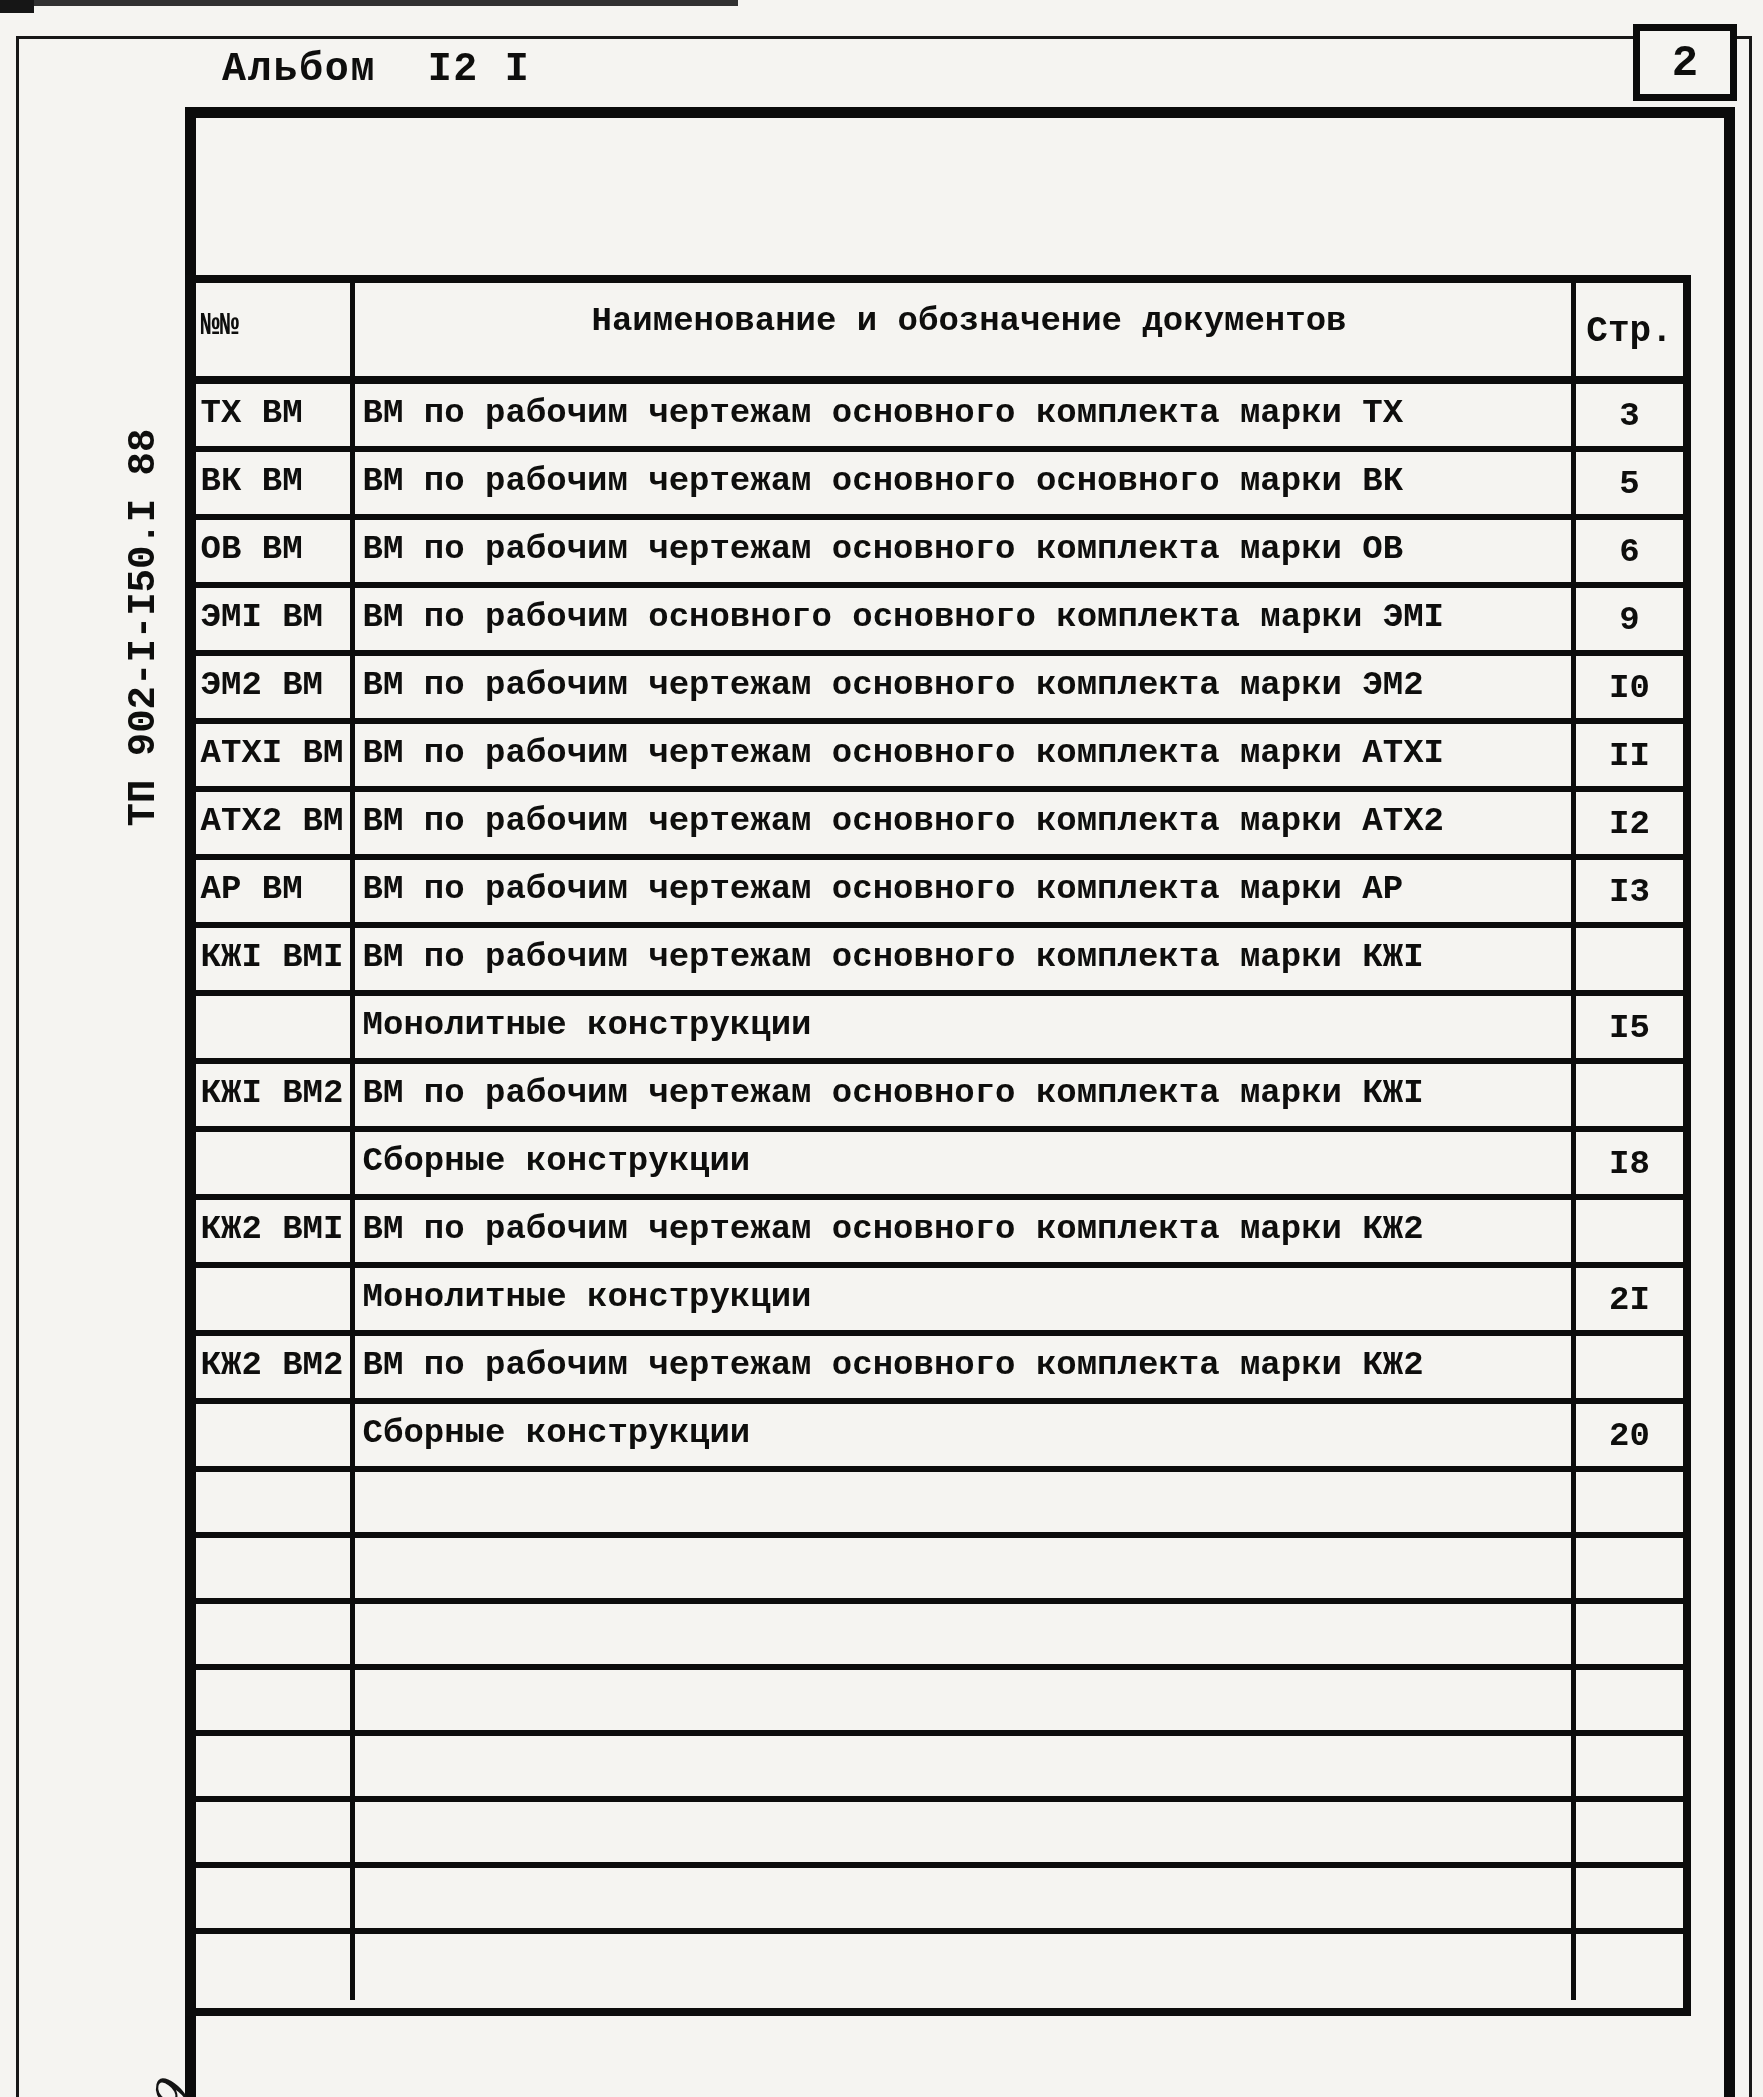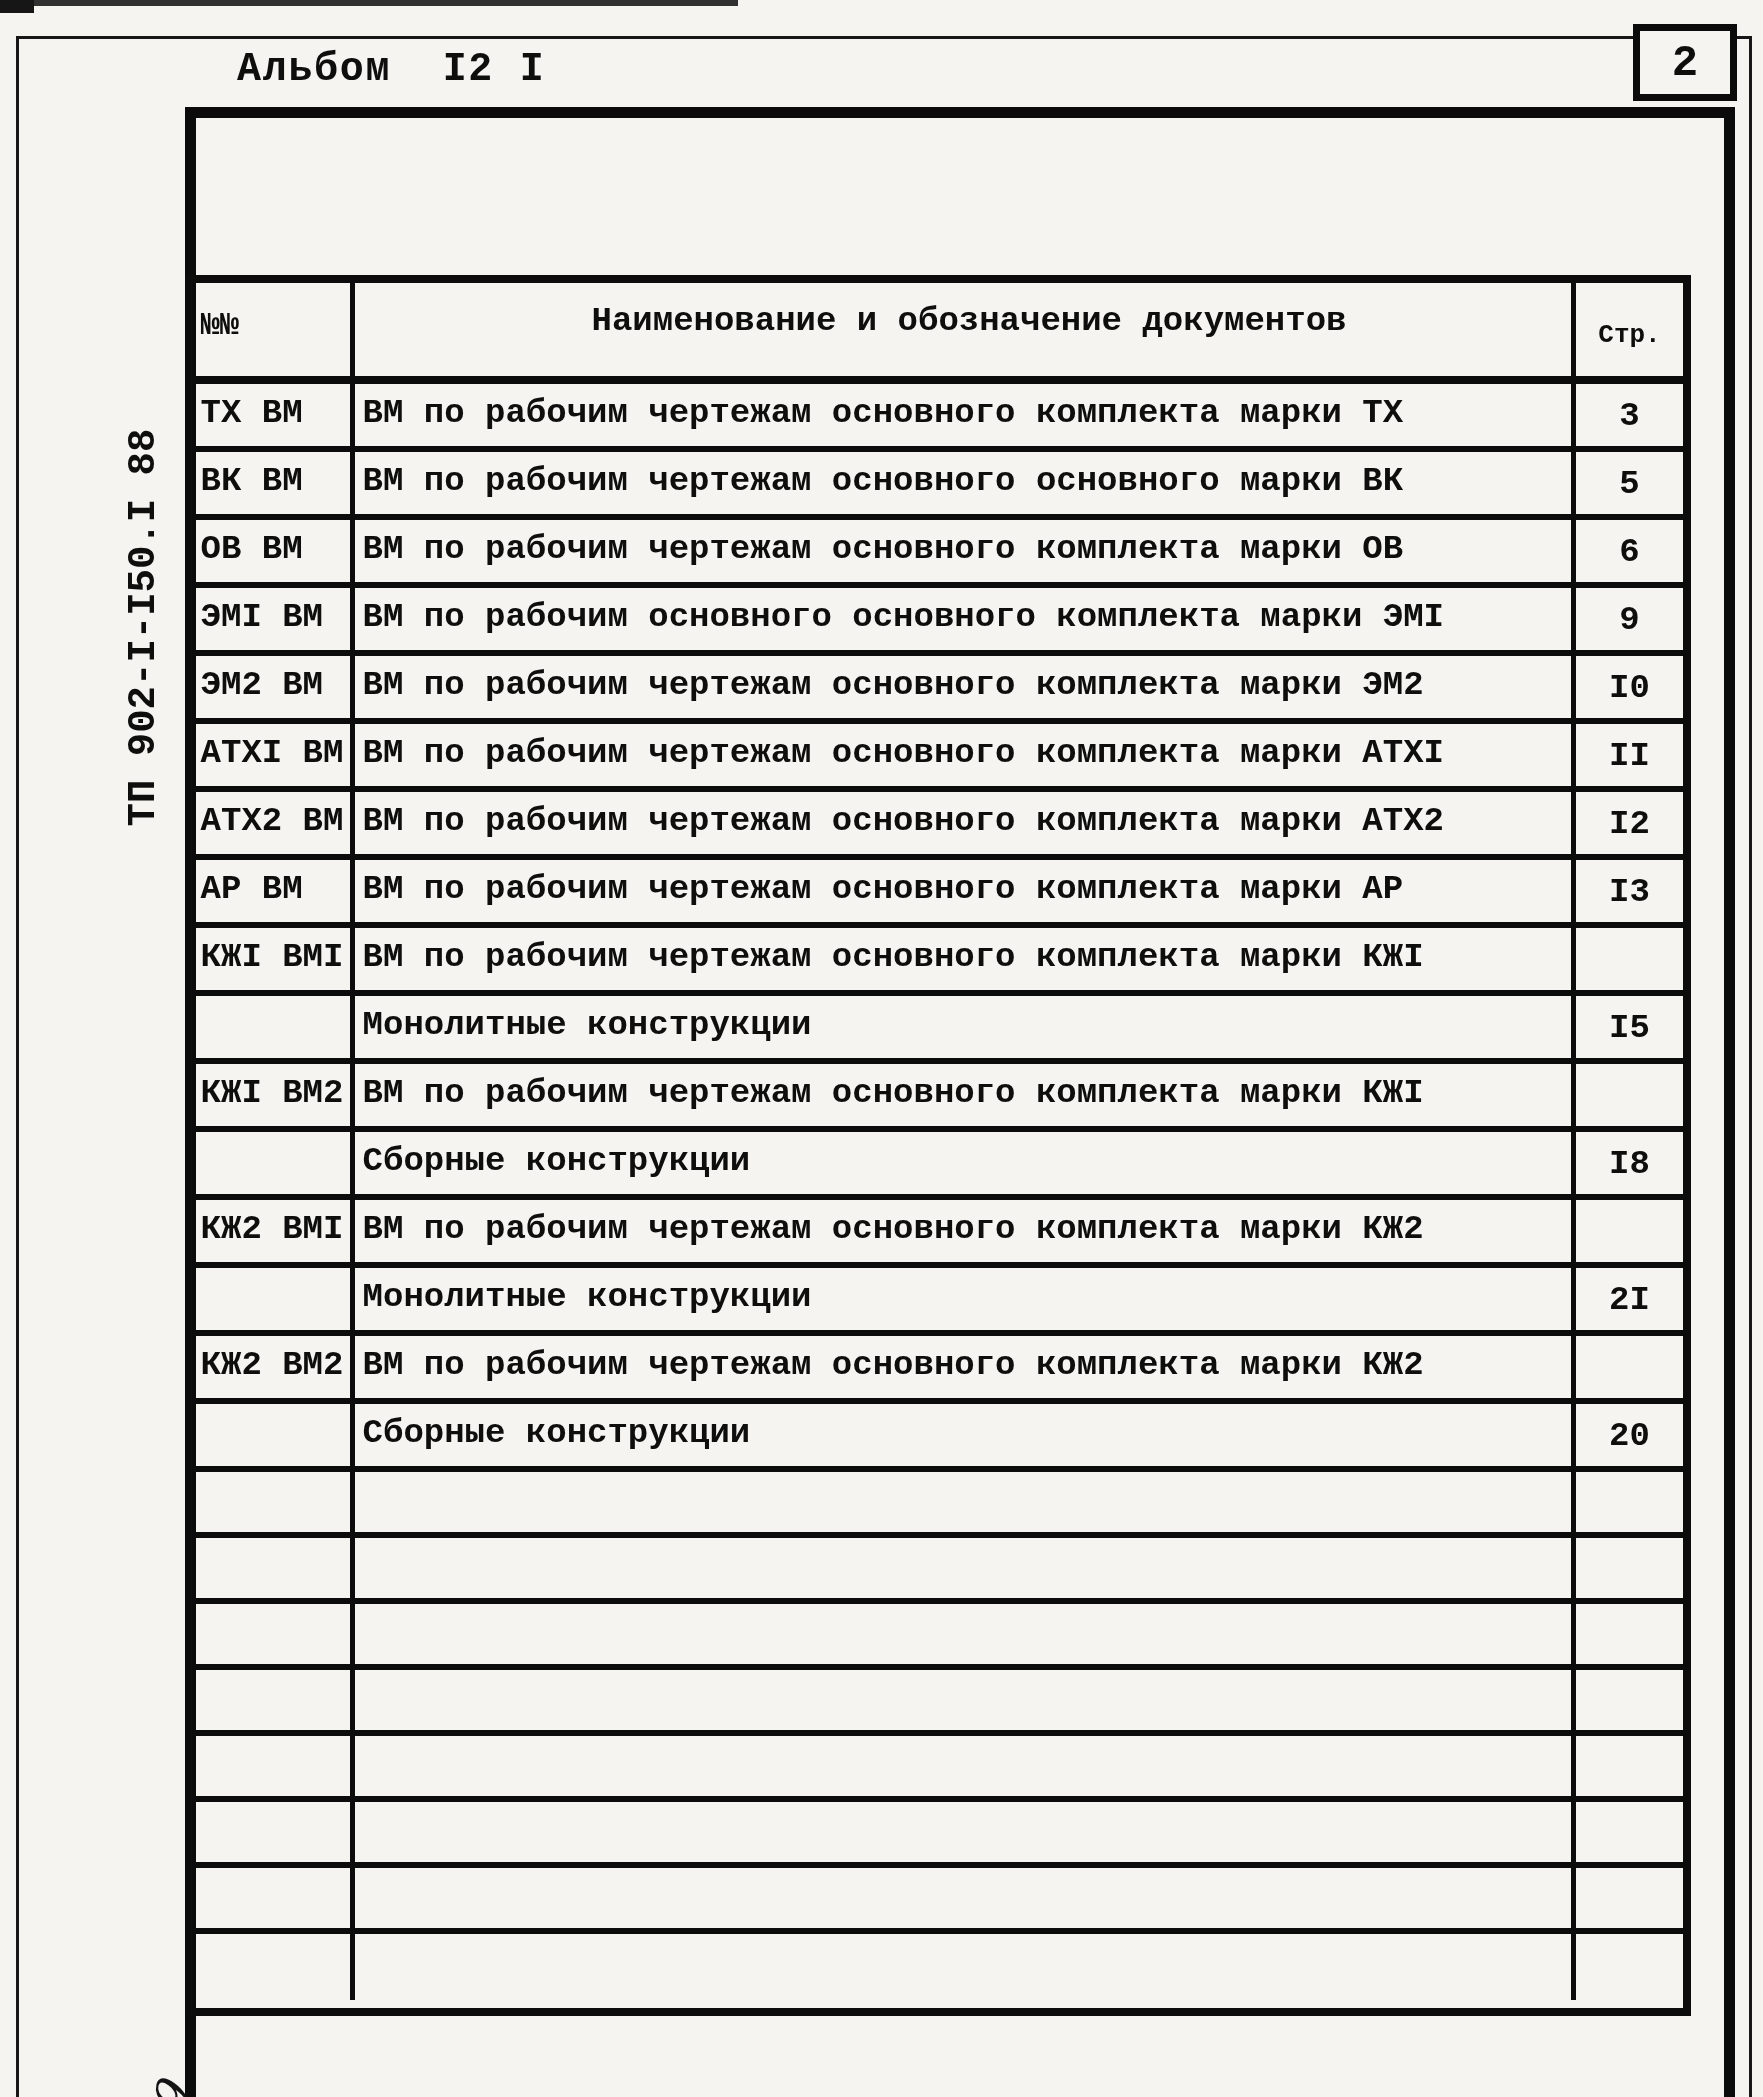--- a/index.html
+++ b/index.html
@@ -18,21 +18,21 @@
   }
 
   
   .frame {
     position:absolute; left:185px; top:107px; width:1550px; height:2280px;
     box-sizing:border-box; border:11px solid #0b0b0b;
   }
 
   
   .title {
-    position:absolute; left:237px; top:47px;
+    position:absolute; left:222px; top:47px;
     font-size:40px; font-weight:bold; letter-spacing:1.7px; white-space:pre;
   }
   .pagenum-box {
     position:absolute; left:1633px; top:24px; width:104px; height:77px;
     box-sizing:border-box; border:7.6px solid #0b0b0b; background:#f5f4f1;
     display:flex; align-items:center; justify-content:center;
     font-size:44px; font-weight:bold;
   }
 
   
@@ -49,21 +49,21 @@
     padding:8.4px 0 0 7.6px;
     font-size:34px; font-weight:bold; line-height:1.25; white-space:pre;
     overflow:hidden;
   }
   .cell.c2 { }
   .cell.c3 { border-right:none; text-align:center; padding-left:0; padding-top:11px; }
   .doc-table > .cell:nth-last-child(-n+3) { border-bottom:none; }
   .hdr { border-bottom:8.4px solid #0c0c0c; }
   .hdr.c1 { font-size:32px; padding-top:17.6px; line-height:1.55; }
   .hdr.c2 { text-align:center; padding-left:12px; padding-top:16px; font-size:34px; line-height:1.35; }
-  .hdr.c3 { padding-top:36px; font-size:26px; }
+  .hdr.c3 { padding-top:26px; font-size:36px; }
 
   
   .side-code {
     position:absolute; left:-65px; top:598px; width:419px; height:59px;
     transform:rotate(-90deg);
     font-size:39px; font-weight:bold; text-align:center; line-height:59px; white-space:pre;
   }
   .side-note {
     position:absolute; left:52px; top:2141px; width:210px; height:50px;
     transform:rotate(-76deg) skewX(-12deg);

